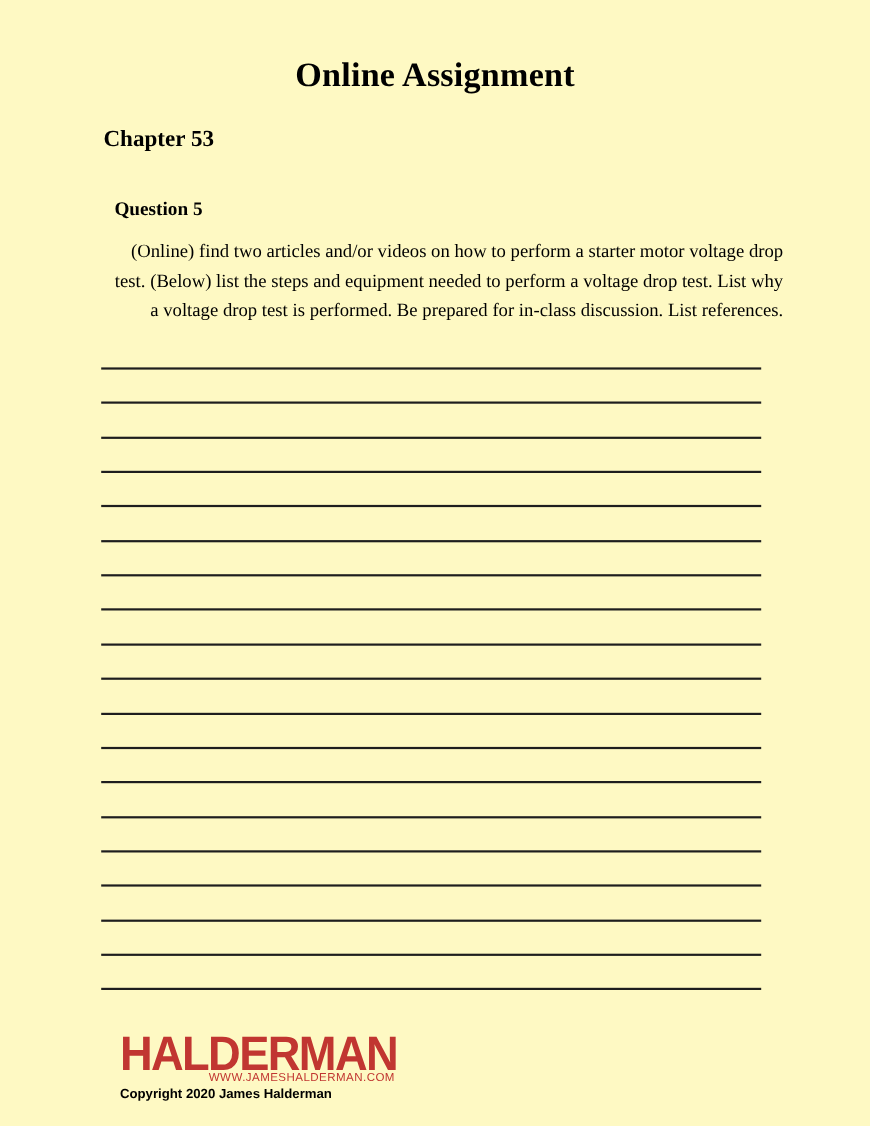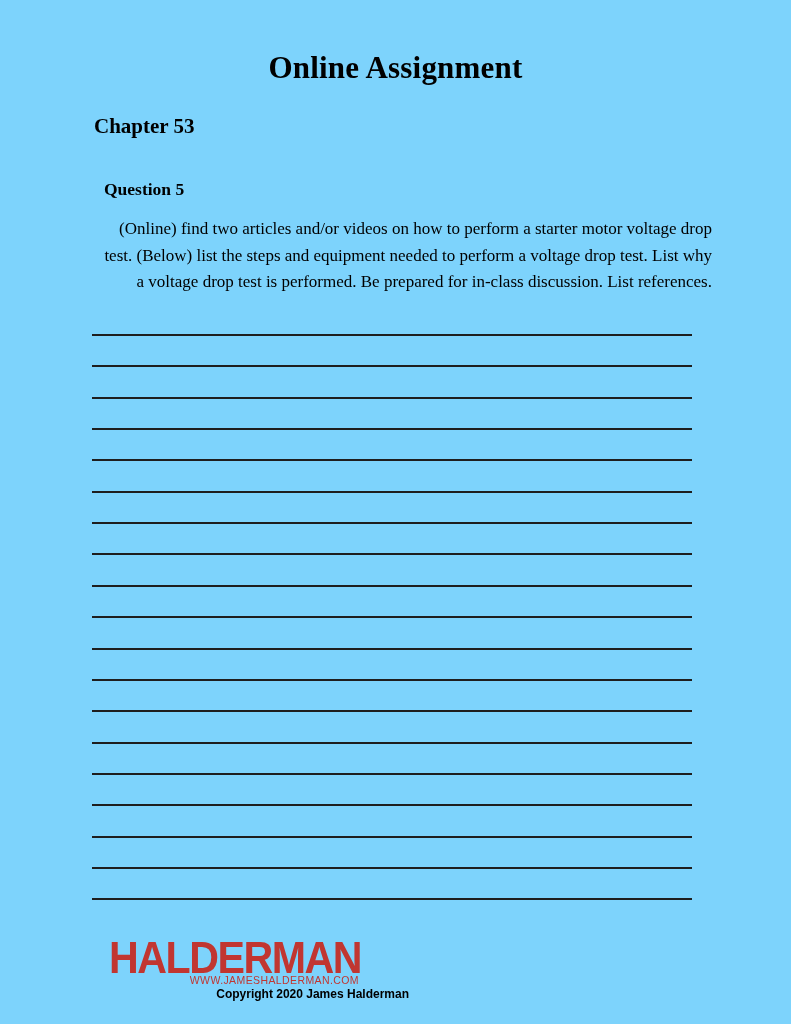--- a/index.html
+++ b/index.html
@@ -4,21 +4,21 @@
 <style>
   html, body {
     margin: 0;
     padding: 0;
     background: #ffffff;
   }
   .page {
     position: relative;
     width: 791px;
     height: 1024px;
-    background: #7dd3fc;
+    background: #fef9c3;
     color: #000000;
     font-family: "Liberation Serif", serif;
     overflow: hidden;
   }
   .doc-title {
     position: absolute;
     top: 50px;
     left: 0;
     width: 100%;
     text-align: center;
@@ -90,21 +90,20 @@
     margin-top: -4px;
     white-space: nowrap;
   }
   .copyright {
     font-family: "Liberation Sans", sans-serif;
     font-weight: bold;
     font-size: 12px;
     color: #000000;
     margin-top: 1px;
     white-space: nowrap;
-    text-align: right;
   }
 </style>
 </head>
 <body>
 
 <div class="page">
 
   <div class="doc-title">Online Assignment</div>
 
   <div class="chapter-block">

